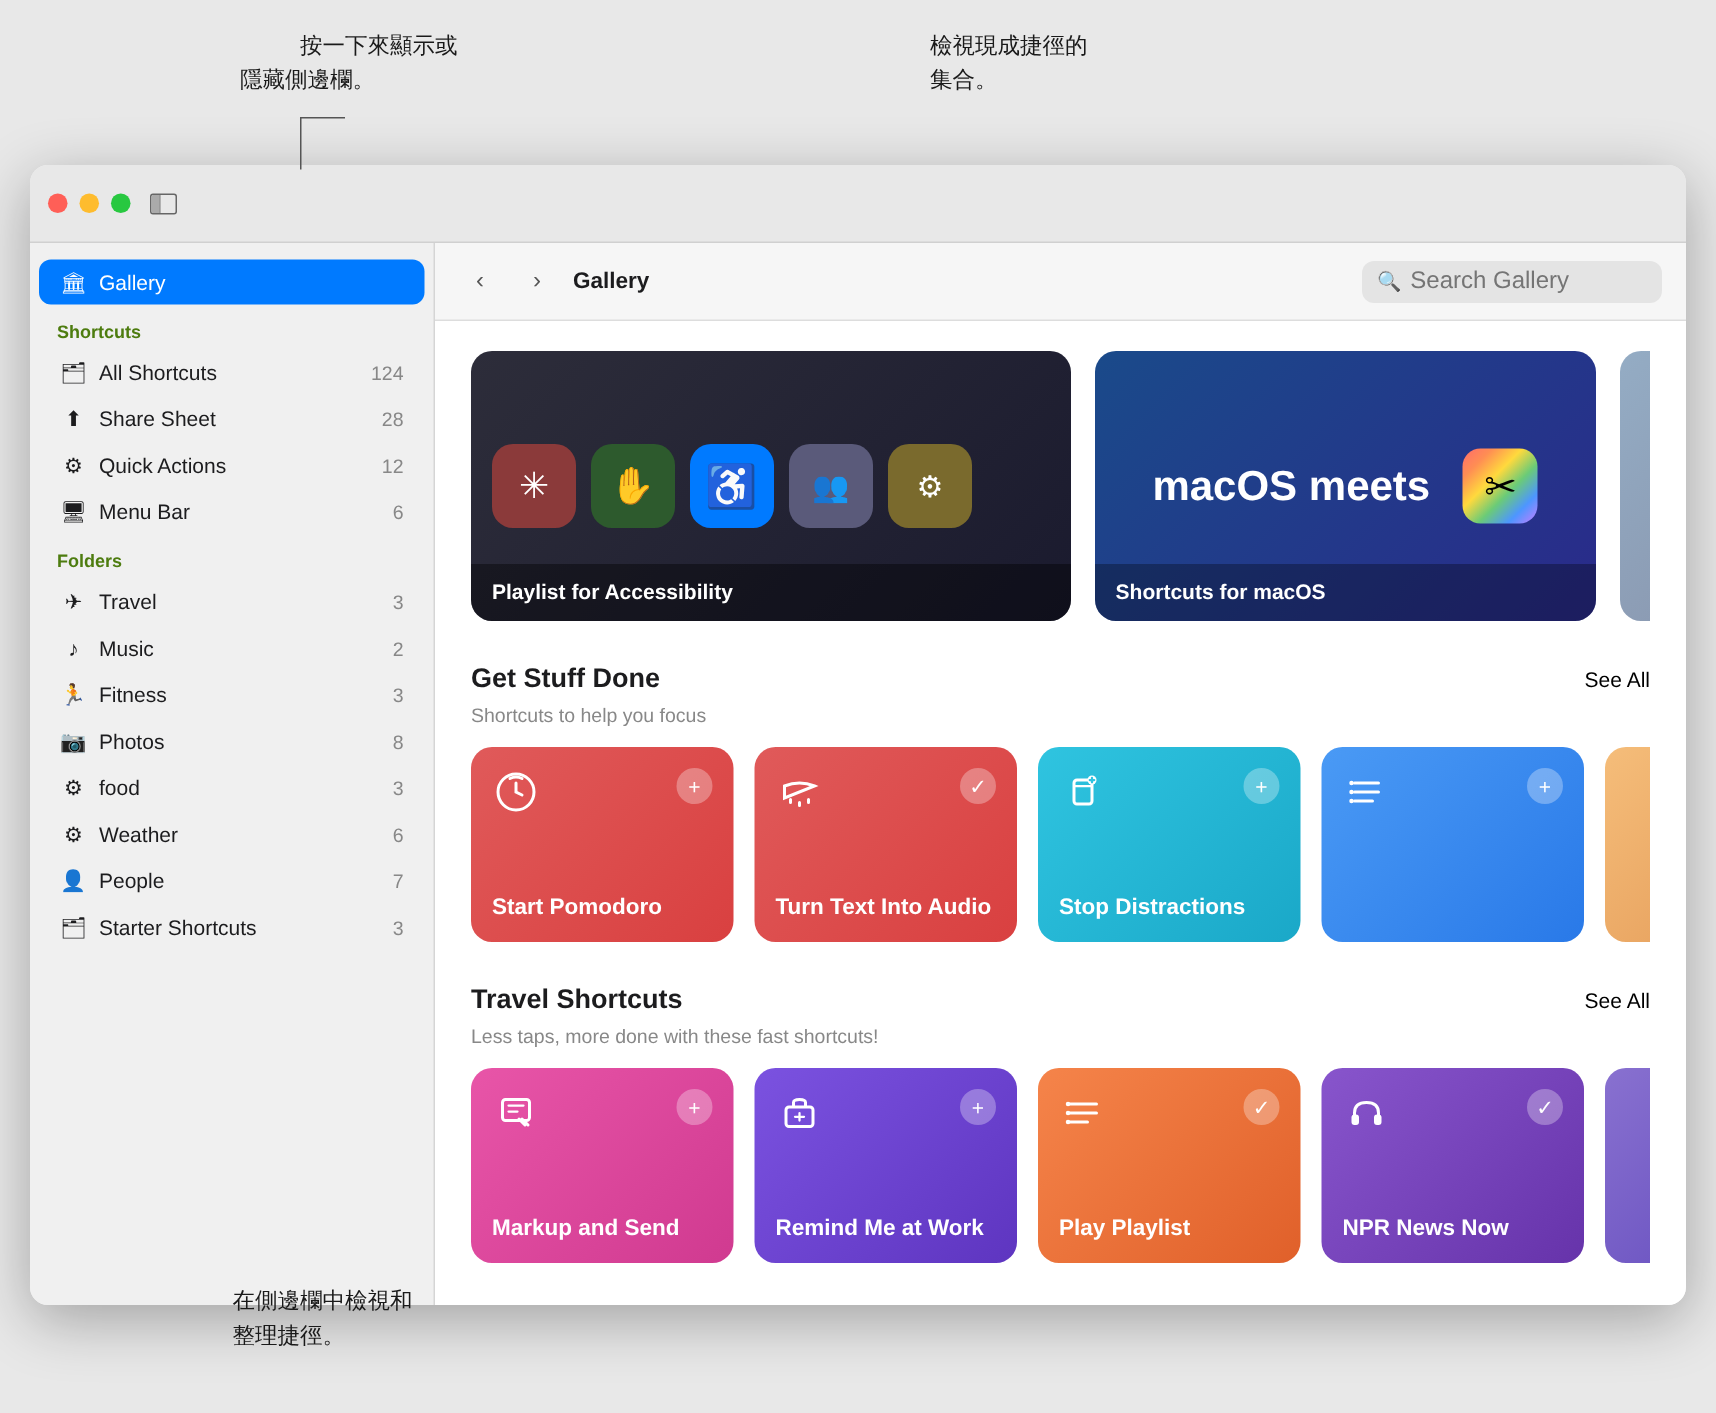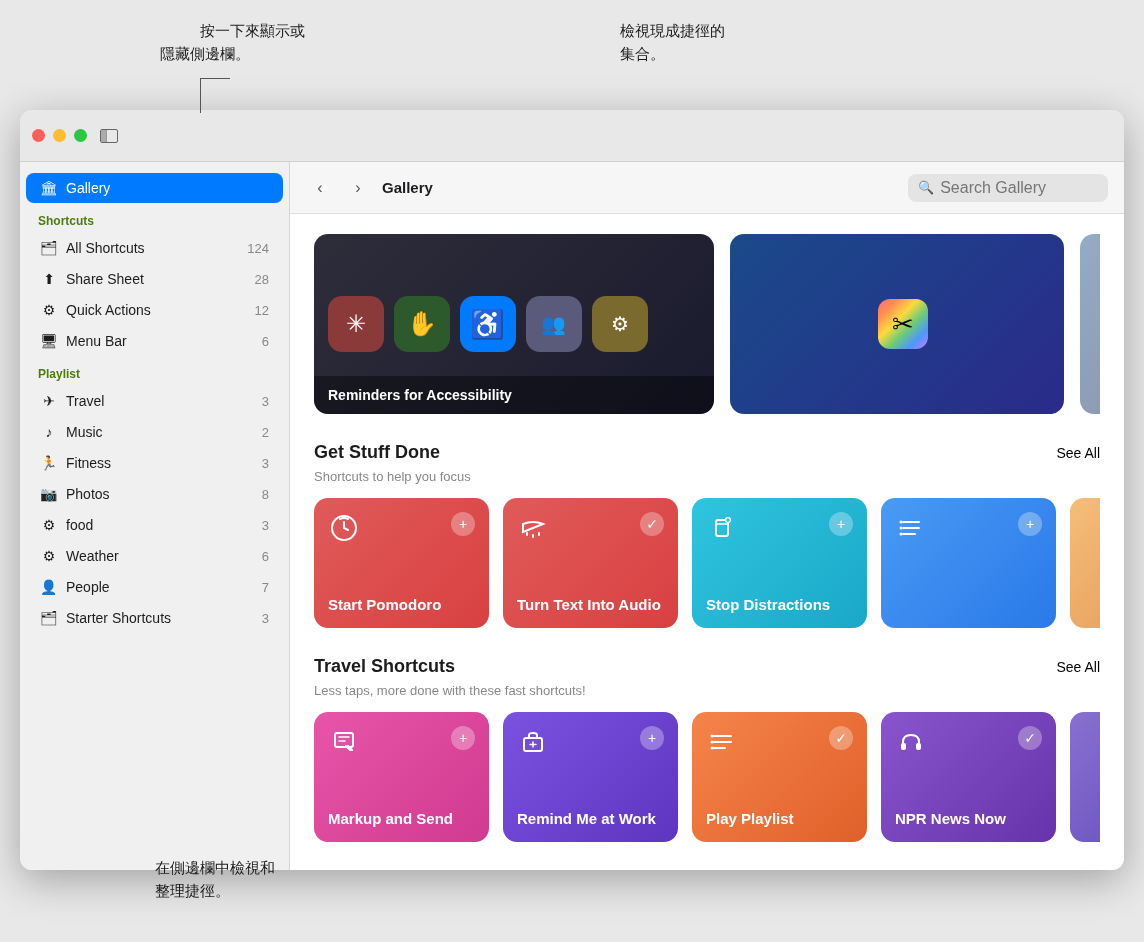--- a/index.html
+++ b/index.html
@@ -416,21 +416,21 @@
         <div class="sidebar-item-icon">⚙</div>
         <span class="sidebar-item-label">Quick Actions</span>
         <span class="sidebar-item-count">12</span>
       </div>
       <div class="sidebar-item">
         <div class="sidebar-item-icon">🖥</div>
         <span class="sidebar-item-label">Menu Bar</span>
         <span class="sidebar-item-count">6</span>
       </div>
 
-      <div class="sidebar-section-header">Playlist</div>
+      <div class="sidebar-section-header">Folders</div>
 
       <div class="sidebar-item">
         <div class="sidebar-item-icon">✈</div>
         <span class="sidebar-item-label">Travel</span>
         <span class="sidebar-item-count">3</span>
       </div>
       <div class="sidebar-item">
         <div class="sidebar-item-icon">♪</div>
         <span class="sidebar-item-label">Music</span>
         <span class="sidebar-item-count">2</span>
@@ -495,31 +495,35 @@
                 <span style="color:white; font-size:28px;">♿</span>
               </div>
               <div class="accessibility-icon acc-icon-purple">
                 <span style="color:white; font-size:20px;">👥</span>
               </div>
               <div class="accessibility-icon acc-icon-gold">
                 <span style="color:white; font-size:20px;">⚙</span>
               </div>
             </div>
             <div style="position:absolute; bottom:0; left:0; right:0; background:rgba(0,0,0,0.4); padding:10px 14px;">
-              <span style="color:white; font-size:14px; font-weight:600;">Reminders for Accessibility</span>
+              <span style="color:white; font-size:14px; font-weight:600;">Playlist for Accessibility</span>
             </div>
           </div>
 
           <div class="hero-card hero-card-macos" style="flex:1;">
             <div style="display:flex; flex-direction:column; align-items:center; justify-content:center; height:100%; padding:20px;">
               <div style="display:flex; align-items:center; gap:10px;">
+                <span class="macos-text">macOS meets</span>
                 <div class="shortcuts-logo">
                   <span style="font-size:26px; filter:brightness(2);">✂</span>
                 </div>
               </div>
+            </div>
+            <div style="position:absolute; bottom:0; left:0; right:0; background:rgba(0,0,0,0.3); padding:10px 14px;">
+              <span style="color:white; font-size:14px; font-weight:600;">Shortcuts for macOS</span>
             </div>
           </div>
 
           <div style="width:20px; background:linear-gradient(135deg,#2a5a8a,#1a3a6a); border-radius:14px 0 0 14px; flex-shrink:0; opacity:0.5;"></div>
         </div>
 
         <div class="section-header">
           <span class="section-title">Get Stuff Done</span>
           <button class="see-all-btn">See All</button>
         </div>

